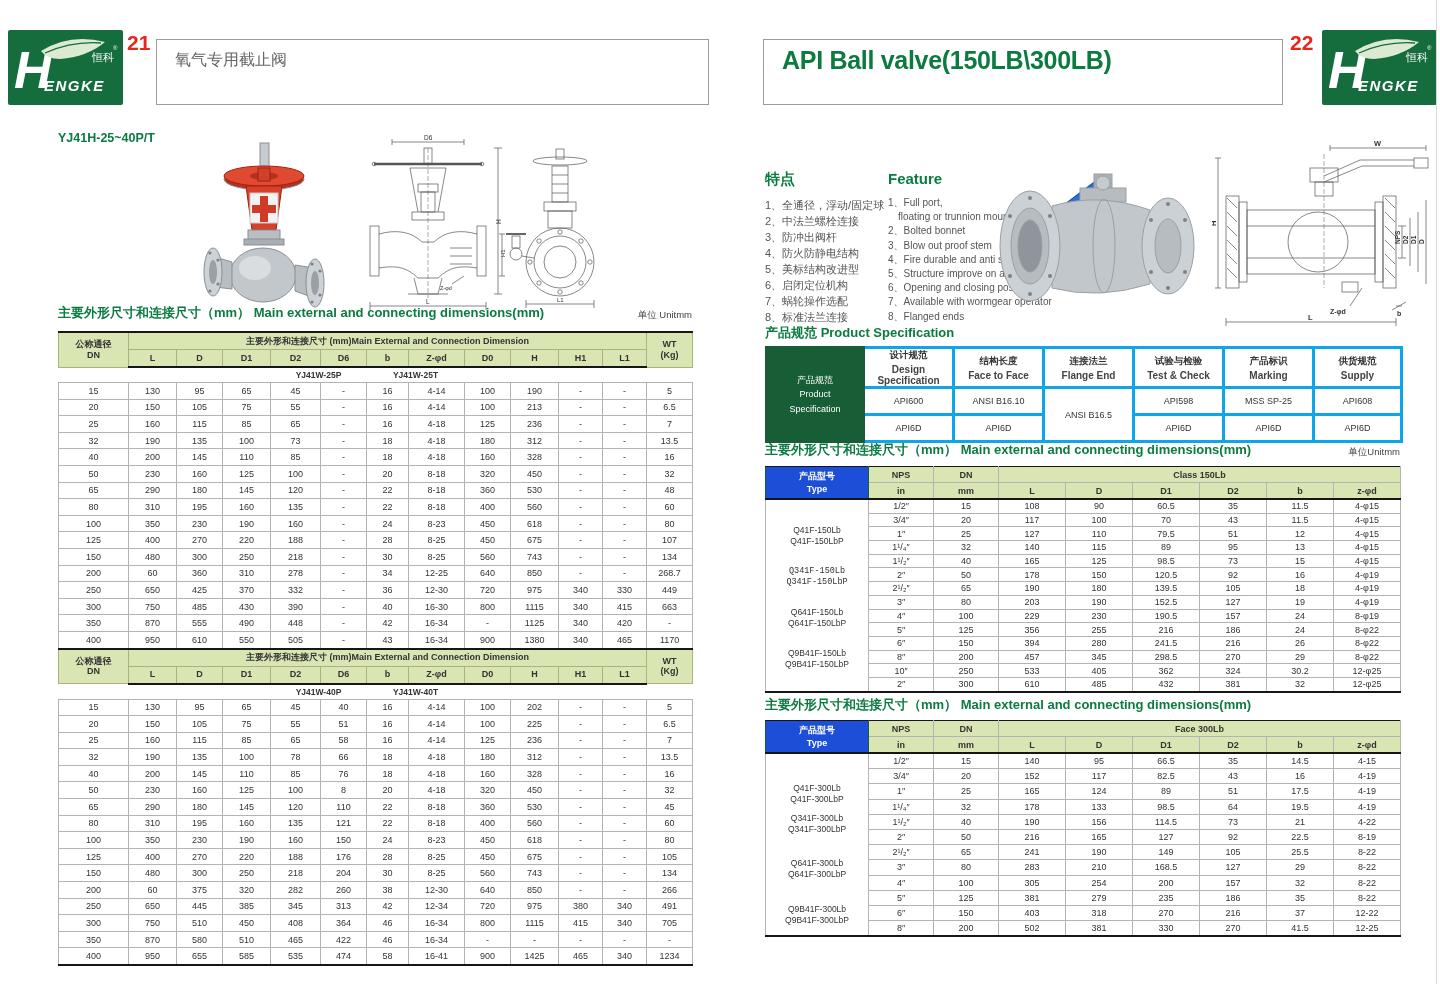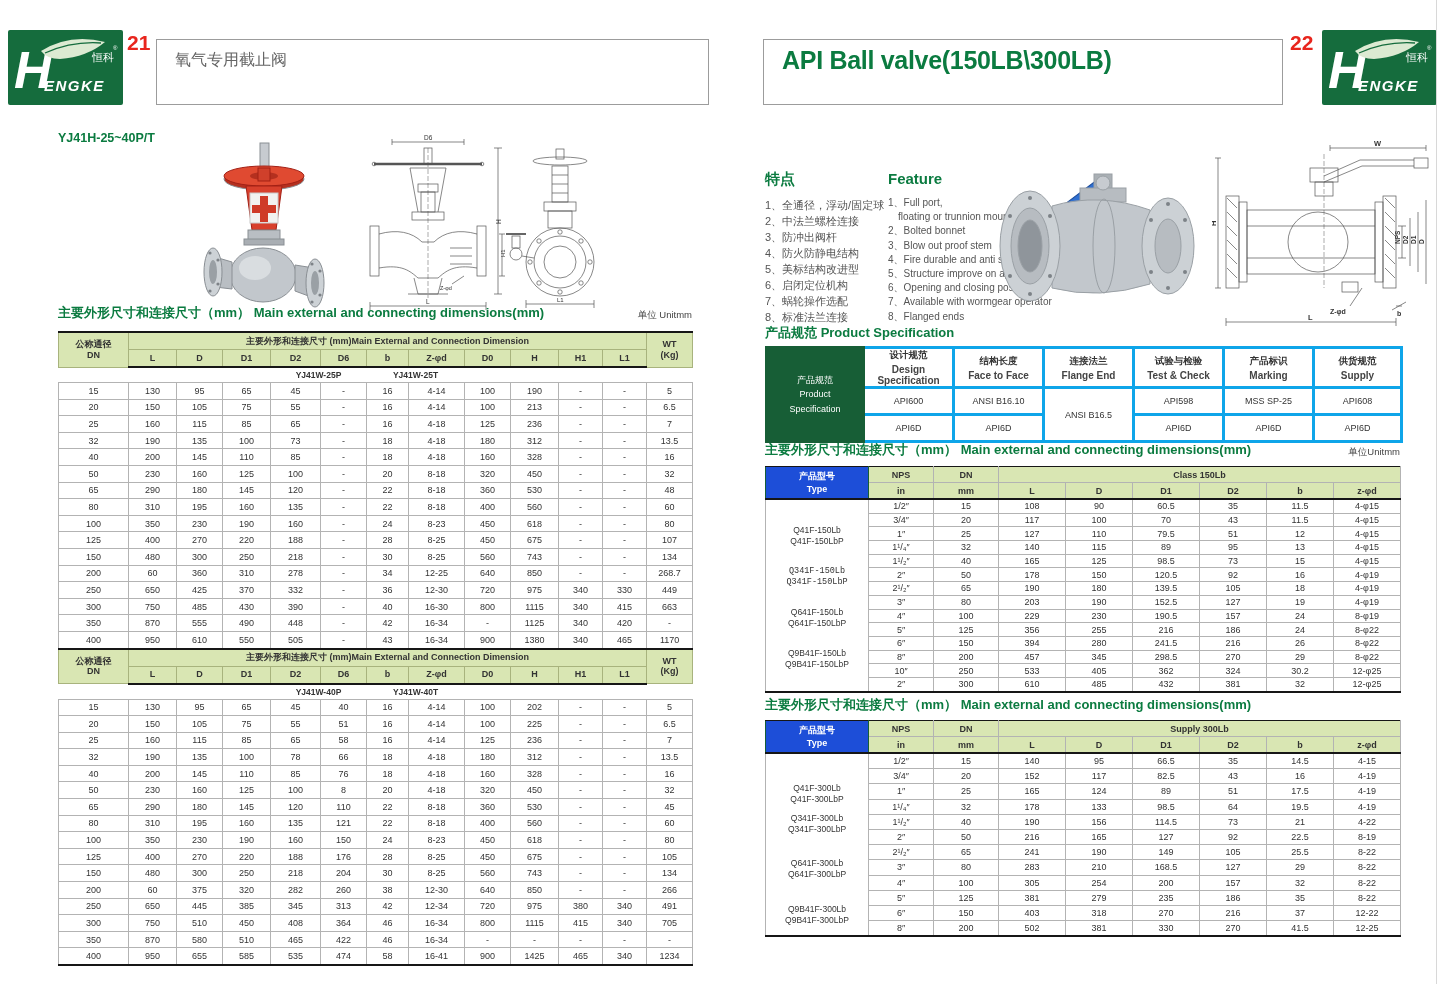--- a/index.html
+++ b/index.html
@@ -1131,21 +1131,21 @@
       <col style="width: 67px;">
       <col style="width: 67px;">
       <col style="width: 67px;">
     </colgroup>
     <thead>
       <tr>
         <th rowspan="2" class="typehead pre">产品型号
 Type</th>
         <th>NPS</th>
         <th>DN</th>
-        <th colspan="6">Supply 300Lb</th>
+        <th colspan="6">Face 300Lb</th>
       </tr>
       <tr class="sub">
         <th>in</th>
         <th>mm</th>
         <th>L</th>
         <th>D</th>
         <th>D1</th>
         <th>D2</th>
         <th>b</th>
         <th>z-φd</th>

